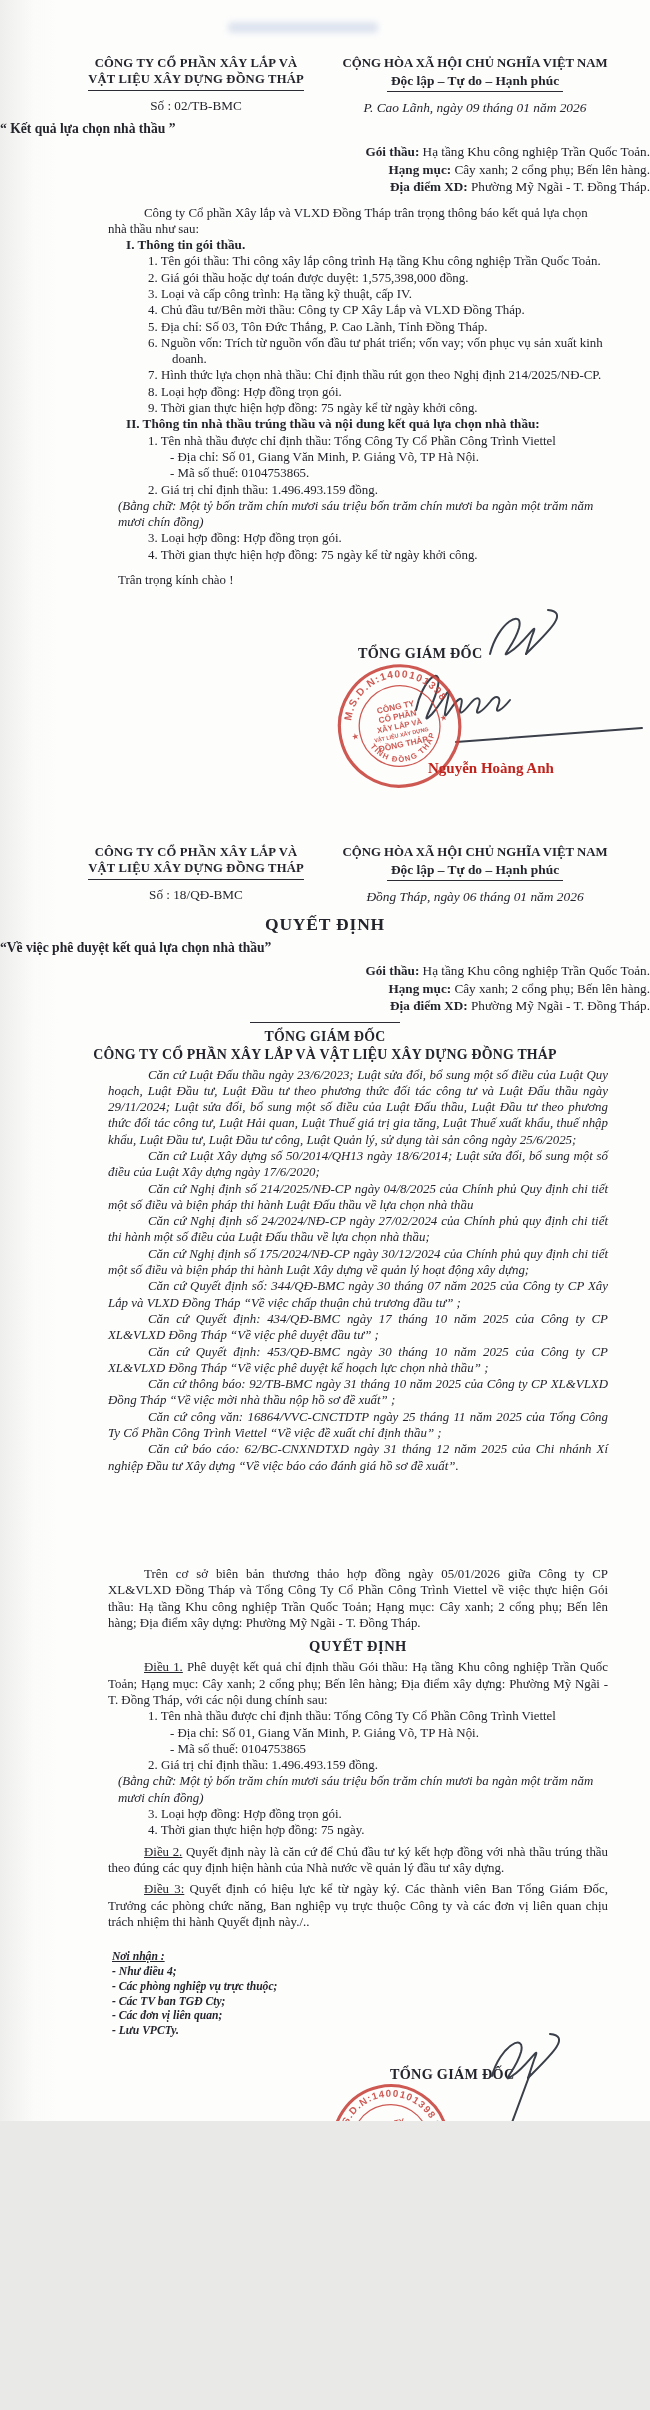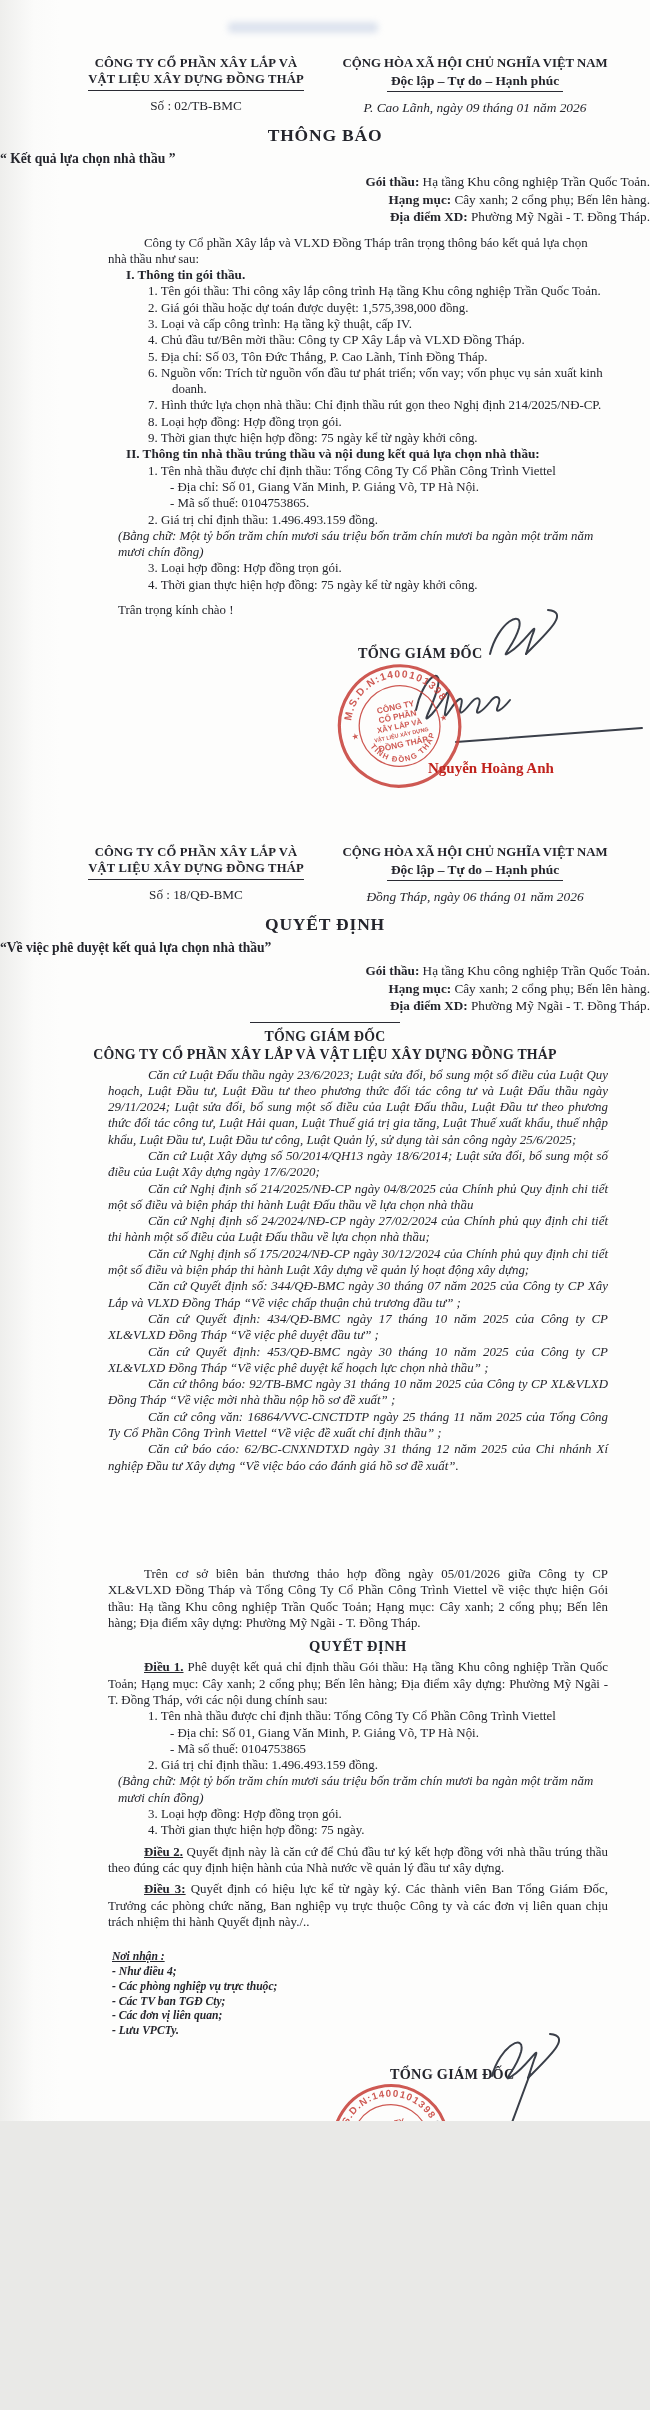--- a/index.html
+++ b/index.html
@@ -36,21 +36,21 @@
   .intro{text-indent:36px;margin-top:9px !important;}
   .sect{font-weight:bold;padding-left:18px;font-size:13.2px;}
   .item{padding-left:64px;text-indent:-24px;}
   .subitem{padding-left:62px;}
   .bangchu{font-style:italic;padding-left:10px;}
   .closing{margin-top:9px !important;padding-left:10px;}
   .cancu{font-style:italic;text-align:justify;text-indent:40px;}
   .basis{text-align:justify;text-indent:36px;margin-top:92px !important;}
   .decide-head{text-align:center;font-weight:bold;font-size:14.5px;margin-top:7px;letter-spacing:.5px;}
   .dieu{text-align:justify;text-indent:36px;margin-top:5px !important;}
-  .dieu-label{font-weight:bold;text-decoration:underline;}
+  .dieu-label{font-weight:normal;text-decoration:underline;}
   .recipients{margin-top:20px;padding-left:112px;font-size:11.6px;line-height:14.8px;font-style:italic;font-weight:bold;}
   .recipients .head{text-decoration:underline;}
   .recipients .r-item{font-weight:bold;}
   .sig-title{position:absolute;font-weight:bold;font-size:14.2px;letter-spacing:.3px;}
   .stamp{position:absolute;transform:rotate(-12deg);opacity:.88;}
   .sig-ink{position:absolute;}
   .sig-name{position:absolute;font-weight:bold;font-size:15px;color:#c0221c;white-space:nowrap;}
 </style>
 </head>
 <body>
@@ -64,21 +64,20 @@
         <div class="org-line">CÔNG TY CỔ PHẦN XÂY LẮP VÀ</div>
         <div class="org-line"><span class="org-underline">VẬT LIỆU XÂY DỰNG ĐỒNG THÁP</span></div>
         <div class="doc-no">Số : 02/TB-BMC</div>
       </div>
       <div class="hdr-right">
         <div class="nat-line1">CỘNG HÒA XÃ HỘI CHỦ NGHĨA VIỆT NAM</div>
         <div class="nat-line2"><span class="nat-underline">Độc lập – Tự do – Hạnh phúc</span></div>
         <div class="dateline">P. Cao Lãnh, ngày 09 tháng 01 năm 2026</div>
       </div>
     </div>
-    <div class="doc-title">THÔNG BÁO</div>
     <div class="doc-subtitle">“ Kết quả lựa chọn nhà thầu ”</div>
     <div class="pkg">
       <div><b>Gói thầu:</b><span> Hạ tầng Khu công nghiệp Trần Quốc Toản.</span></div>
       <div><b>Hạng mục:</b><span> Cây xanh; 2 cổng phụ; Bến lên hàng.</span></div>
       <div><b>Địa điểm XD:</b><span> Phường Mỹ Ngãi - T. Đồng Tháp.</span></div>
     </div>
     <div class="doc-body">
       <p class="intro">Công ty Cổ phần Xây lắp và VLXD Đồng Tháp trân trọng thông báo kết quả lựa chọn nhà thầu như sau:</p>
       <p class="sect">I.  Thông tin gói thầu.</p>
       <p class="item">1. Tên gói thầu: Thi công xây lắp công trình Hạ tầng Khu công nghiệp Trần Quốc Toản.</p>

